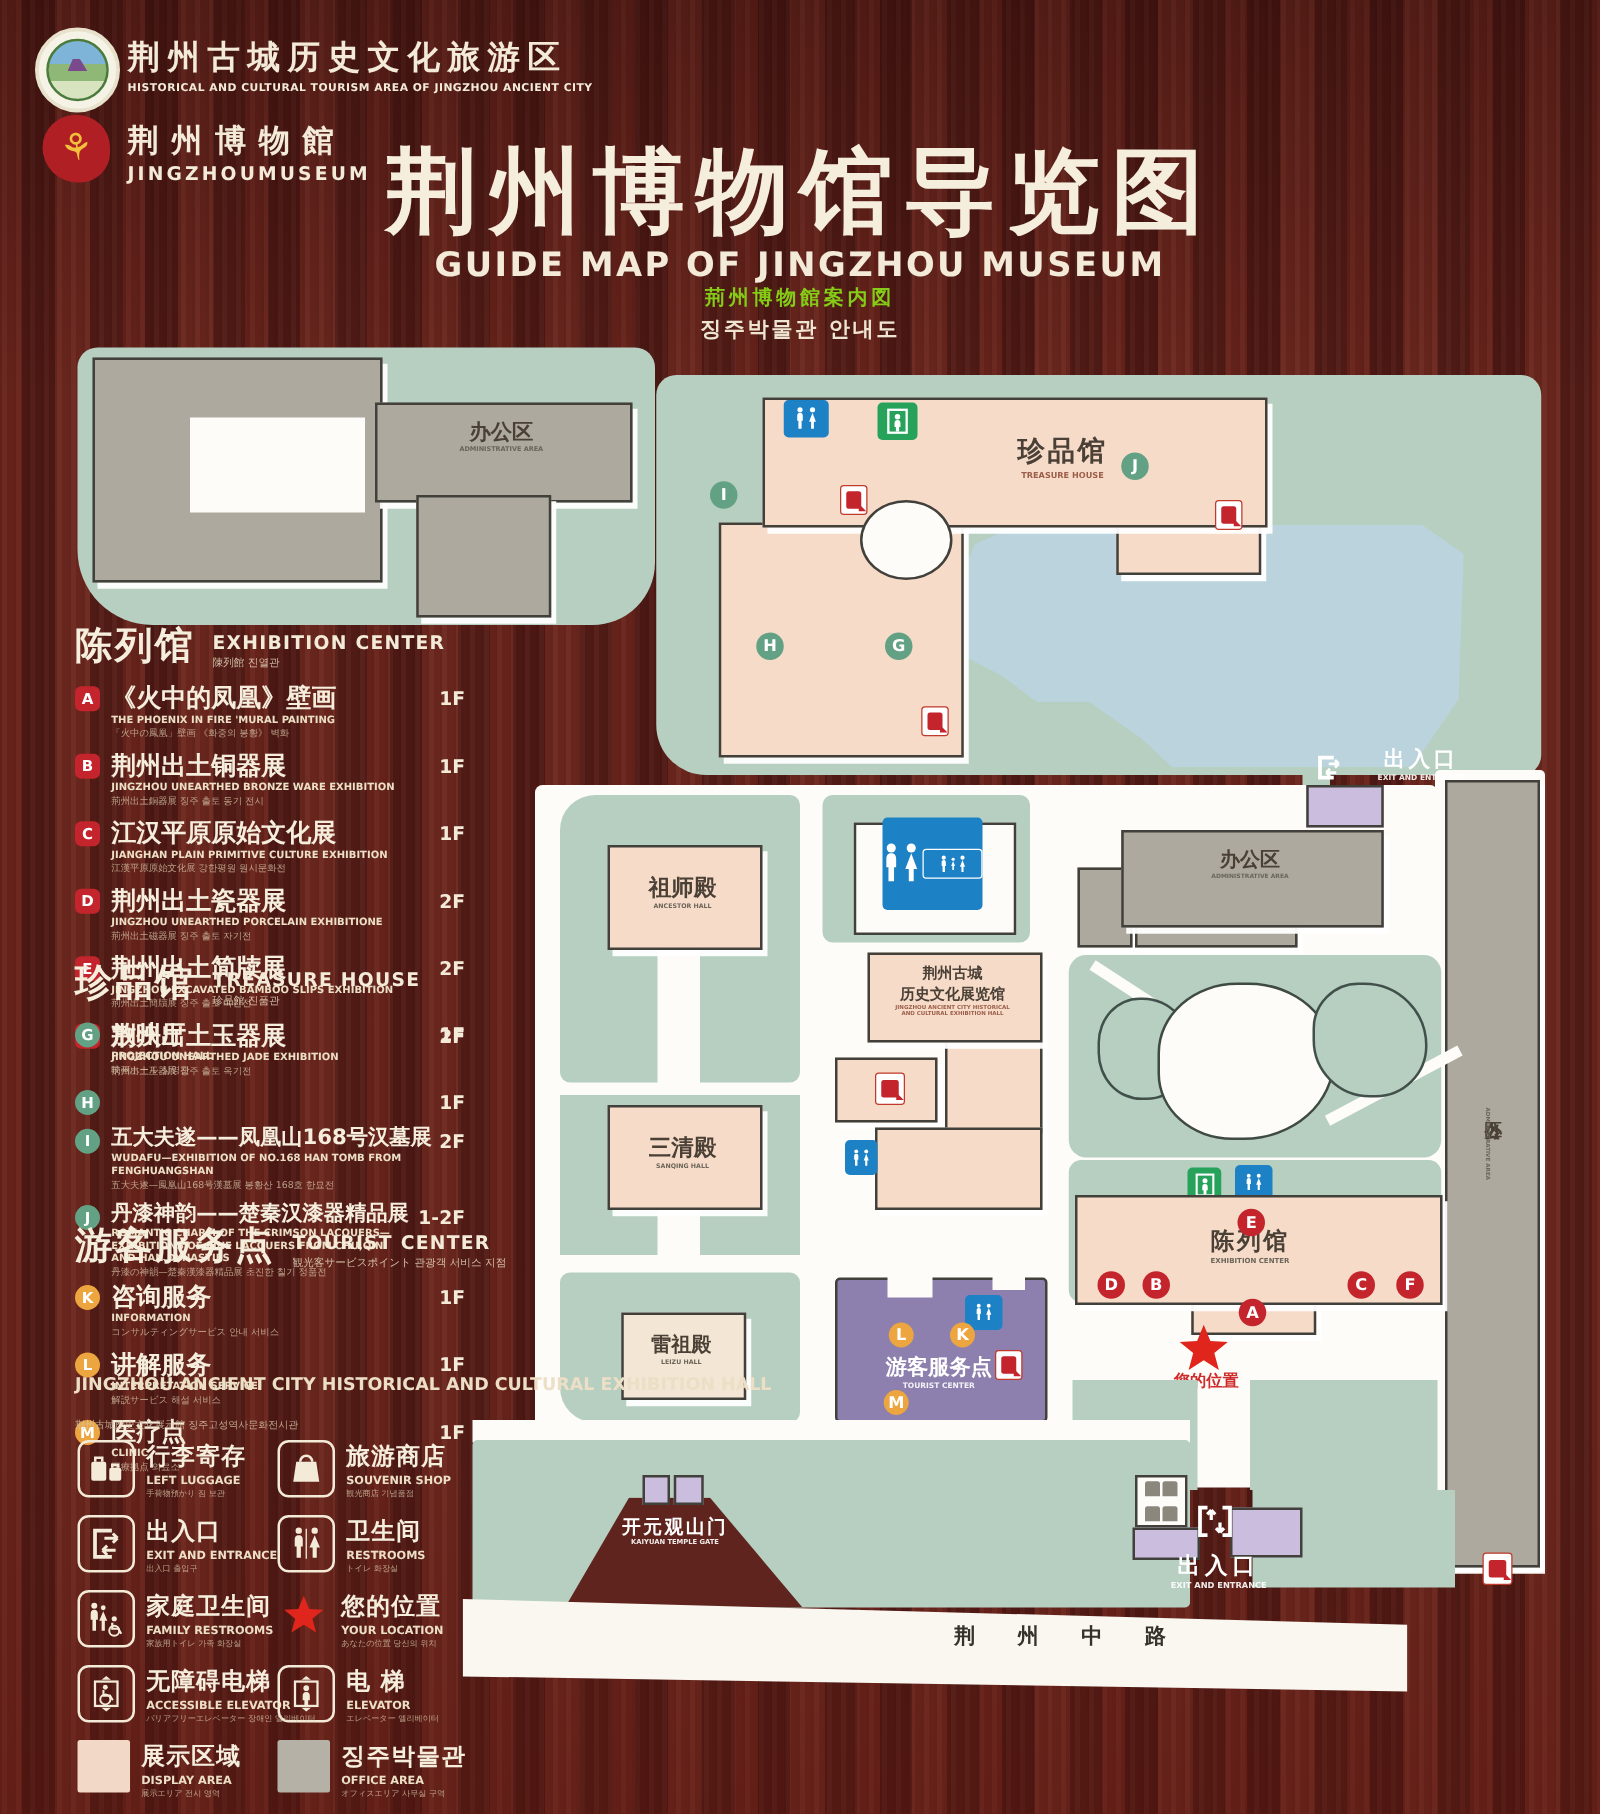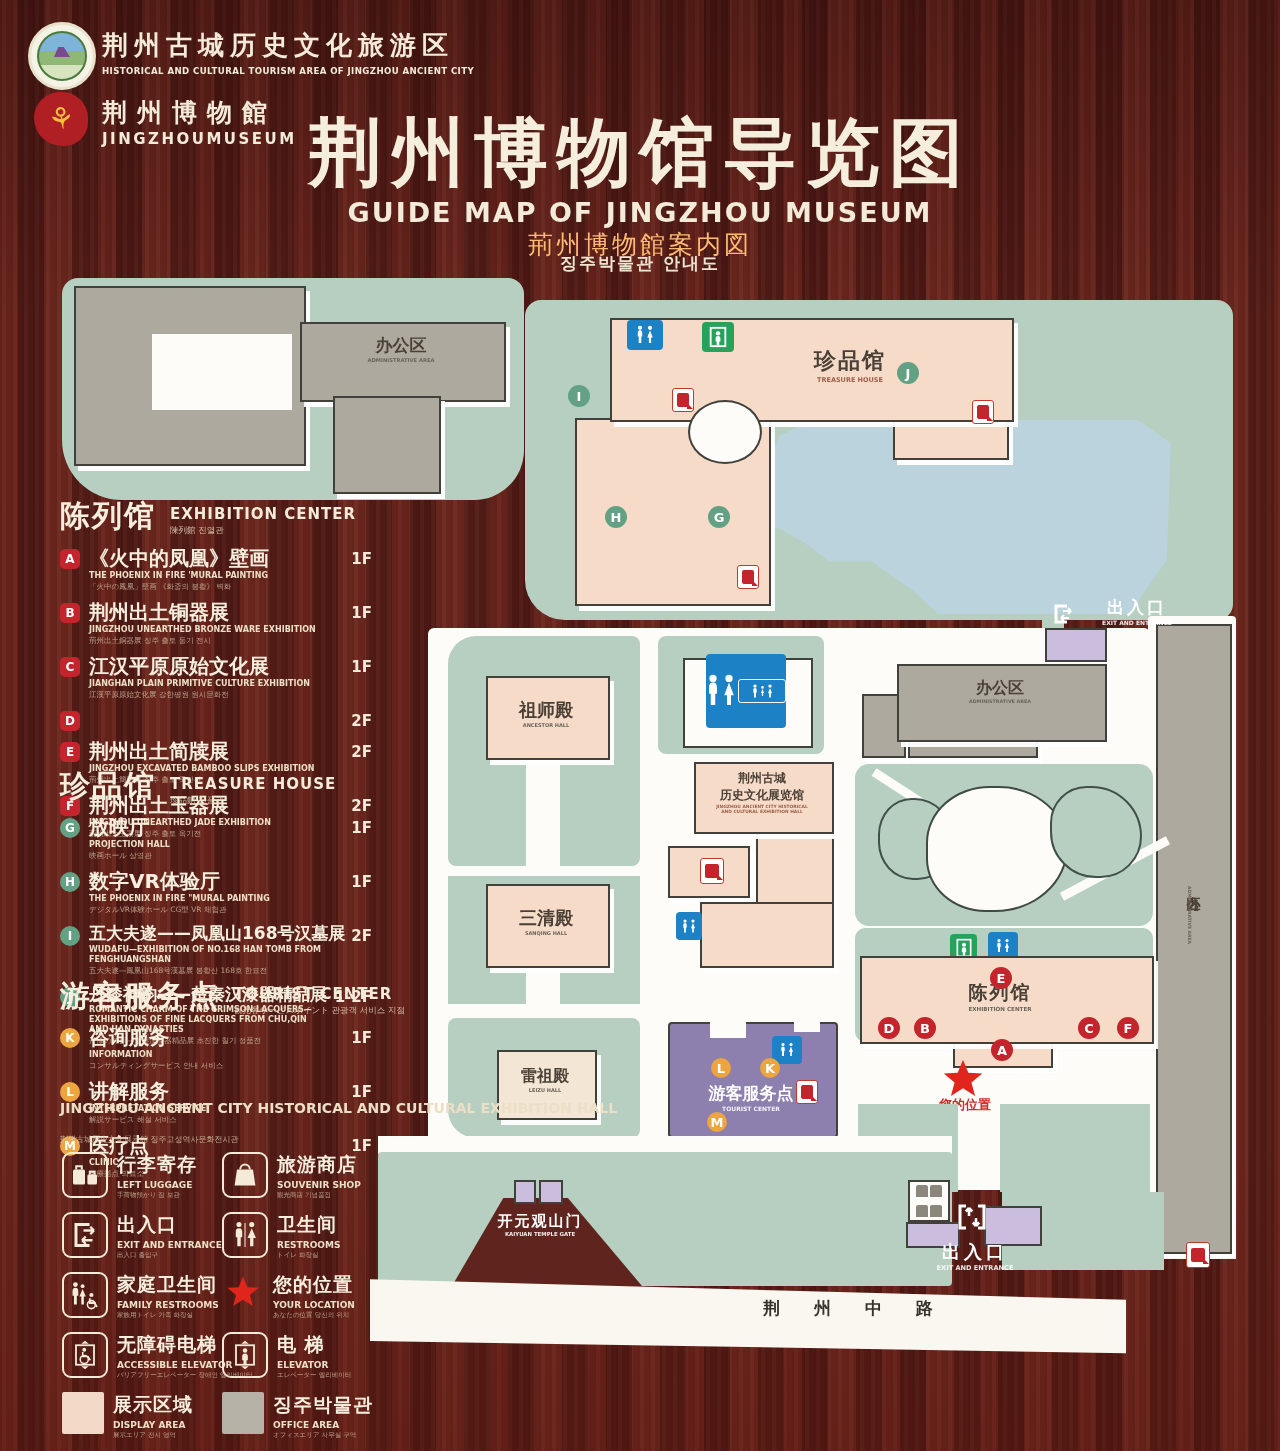--- a/index.html
+++ b/index.html
@@ -22,21 +22,21 @@
   .logo-circle .gate{width:16px;height:10px;background:#7a4a8c;border-radius:2px 2px 0 0;margin-top:-8px}
   .logo-emblem{width:54px;height:54px;border-radius:50% 50% 46% 54%;background:#b01f24;
     display:flex;align-items:center;justify-content:center}
   .logo-emblem .bird{color:#f2c03c;font-size:30px;line-height:1;transform:rotate(-8deg)}
   .l1zh{font-size:26px;font-weight:bold;letter-spacing:6px;color:#f3ead8;white-space:nowrap}
   .l1en{font-size:8.6px;font-weight:bold;letter-spacing:.4px;color:#f3ead8;margin-top:3px;white-space:nowrap}
   .l2zh{font-size:25px;font-weight:bold;letter-spacing:10px;color:#f3ead8;white-space:nowrap}
   .l2en{font-size:15px;font-weight:bold;letter-spacing:2.5px;color:#f3ead8;margin-top:1px}
   .title-zh{font-size:74px;font-weight:bold;letter-spacing:9px;color:#f6eedd;white-space:nowrap}
   .title-en{font-size:27px;font-weight:bold;letter-spacing:2px;color:#f3ead8;white-space:nowrap}
-  .title-ja{font-size:25px;font-weight:normal;letter-spacing:3px;color:#fdba74;white-space:nowrap}
+  .title-ja{font-size:16px;font-weight:bold;letter-spacing:3px;color:#84cc16;white-space:nowrap}
   .title-ko{font-size:17px;font-weight:bold;letter-spacing:2px;color:#efe4cf;white-space:nowrap}
   .ctr{text-align:center;transform:translateX(-50%)}
   
   .sec-head{display:flex;align-items:flex-start;gap:14px}
   .sec-zh{font-size:30px;font-weight:bold;color:#f6eedd;letter-spacing:2px;white-space:nowrap}
   .sec-en{font-size:15px;font-weight:bold;letter-spacing:1px;color:#f3ead8;margin-top:9px;white-space:nowrap}
   .sec-sub{font-size:8.5px;color:#e6d8bd;opacity:.85;margin-top:2px;white-space:nowrap}
   .s-item{position:relative;display:flex;gap:9px;margin-bottom:9px;width:312px}
   .badge{flex:0 0 auto;width:20px;height:20px;margin-top:2px;color:#fff;font-weight:bold;font-size:12px;
     display:flex;align-items:center;justify-content:center}
@@ -425,20 +425,25 @@
       <span class="badge b-red">C</span>
       <div>
           <div class="s-zh">江汉平原原始文化展</div>
         <div class="s-en">JIANGHAN PLAIN PRIMITIVE CULTURE EXHIBITION</div>
         <div class="s-sub">江漢平原原始文化展  강한평원 원시문화전</div>
         </div>
       <span class="s-floor">1F</span>
     </div>
     <div class="s-item">
       <span class="badge b-red">D</span>
+      <div>
+          <div class="s-zh">荆州出土瓷器展</div>
+        <div class="s-en">JINGZHOU UNEARTHED PORCELAIN EXHIBITIONE</div>
+        <div class="s-sub">荊州出土磁器展  징주 출토 자기전</div>
+        </div>
       <span class="s-floor">2F</span>
     </div>
     <div class="s-item">
       <span class="badge b-red">E</span>
       <div>
           <div class="s-zh">荆州出土简牍展</div>
         <div class="s-en">JINGZHOU EXCAVATED BAMBOO SLIPS EXHIBITION</div>
         <div class="s-sub">荊州出土簡牘展  징주 출토 죽간전</div>
         </div>
       <span class="s-floor">2F</span>
@@ -468,25 +473,20 @@
       <span class="badge b-grn">G</span>
       <div>
           <div class="s-zh">放映厅</div>
         <div class="s-en">PROJECTION HALL</div>
         <div class="s-sub">映画ホール  상영관</div>
         </div>
       <span class="s-floor">1F</span>
     </div>
     <div class="s-item">
       <span class="badge b-grn">H</span>
-      <div>
-          <div class="s-zh">数字VR体验厅</div>
-        <div class="s-en">THE PHOENIX IN FIRE "MURAL PAINTING</div>
-        <div class="s-sub">デジタルVR体験ホール  CG型 VR 체험관</div>
-        </div>
       <span class="s-floor">1F</span>
     </div>
     <div class="s-item">
       <span class="badge b-grn">I</span>
       <div>
           <div class="s-zh small">五大夫遂——凤凰山168号汉墓展</div>
         <div class="s-en">WUDAFU—EXHIBITION OF NO.168 HAN TOMB FROM FENGHUANGSHAN</div>
         <div class="s-sub">五大夫遂—鳳凰山168号漢墓展  봉황산 168호 한묘전</div>
         </div>
       <span class="s-floor">2F</span>

